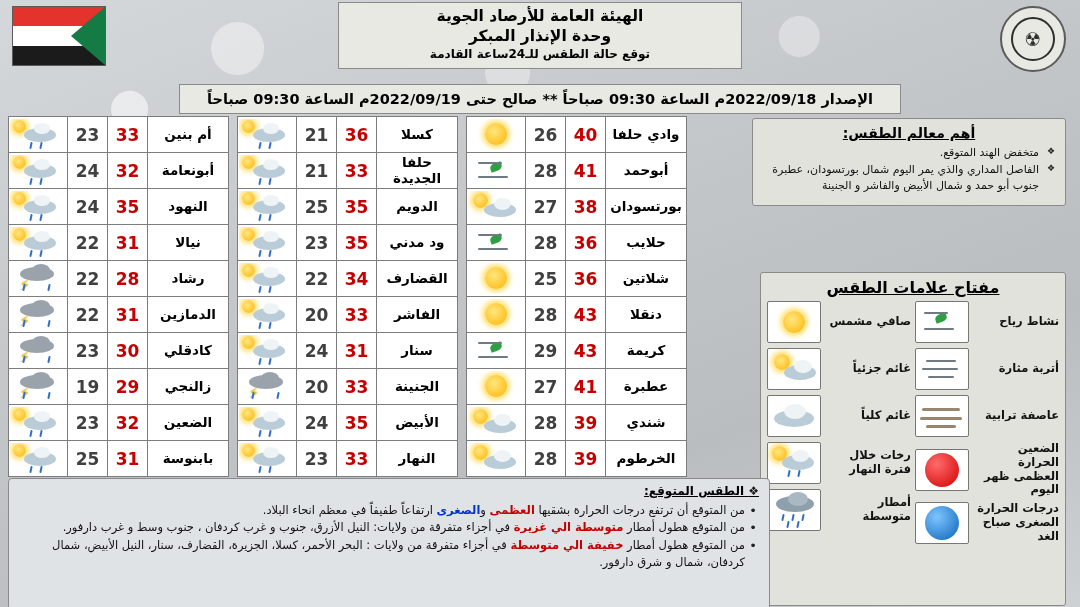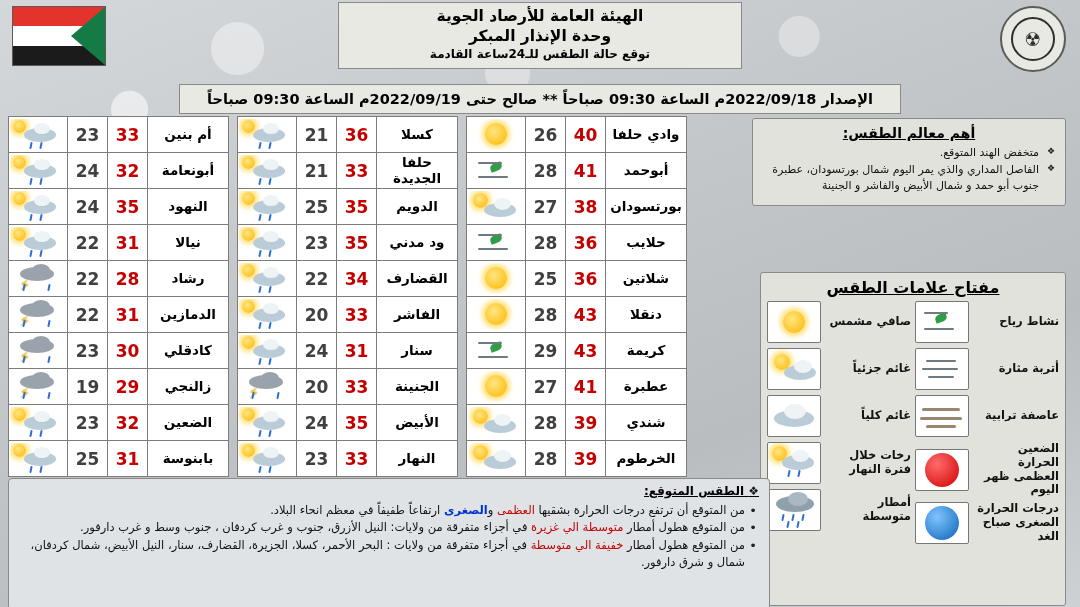--- a/index.html
+++ b/index.html
@@ -140,21 +140,21 @@
   }
   #forecast-box h3 .star{color:#1a1a1a;}
   #forecast-box ul{margin:0;padding:0;list-style:none;}
   #forecast-box li{
     font-size:11.5px;line-height:1.5;text-align:right;
     position:relative;padding-right:14px;color:#111;
   }
   #forecast-box li:before{
     content:"\2022";position:absolute;right:2px;top:-1px;font-size:13px;color:#222;
   }
-  .red{color:#c40000;font-weight:normal;}
+  .red{color:#c40000;font-weight:bold;}
   .blue{color:#0033cc;font-weight:bold;text-align:center;}
 
   
   .sun{position:absolute;width:22px;height:22px;border-radius:50%;
        background:radial-gradient(circle at 40% 38%,#ffe680,#ffb400);
        box-shadow:0 0 5px 3px rgba(255,200,0,.55);}
   .cloud{position:absolute;border-radius:50%;background:#cfd6dc;}
   .cloud.dark{background:#9aa3ab;}
   .cloud.blue{background:#b9ccd8;}
   .cloud.white{background:#eef3f6;}

